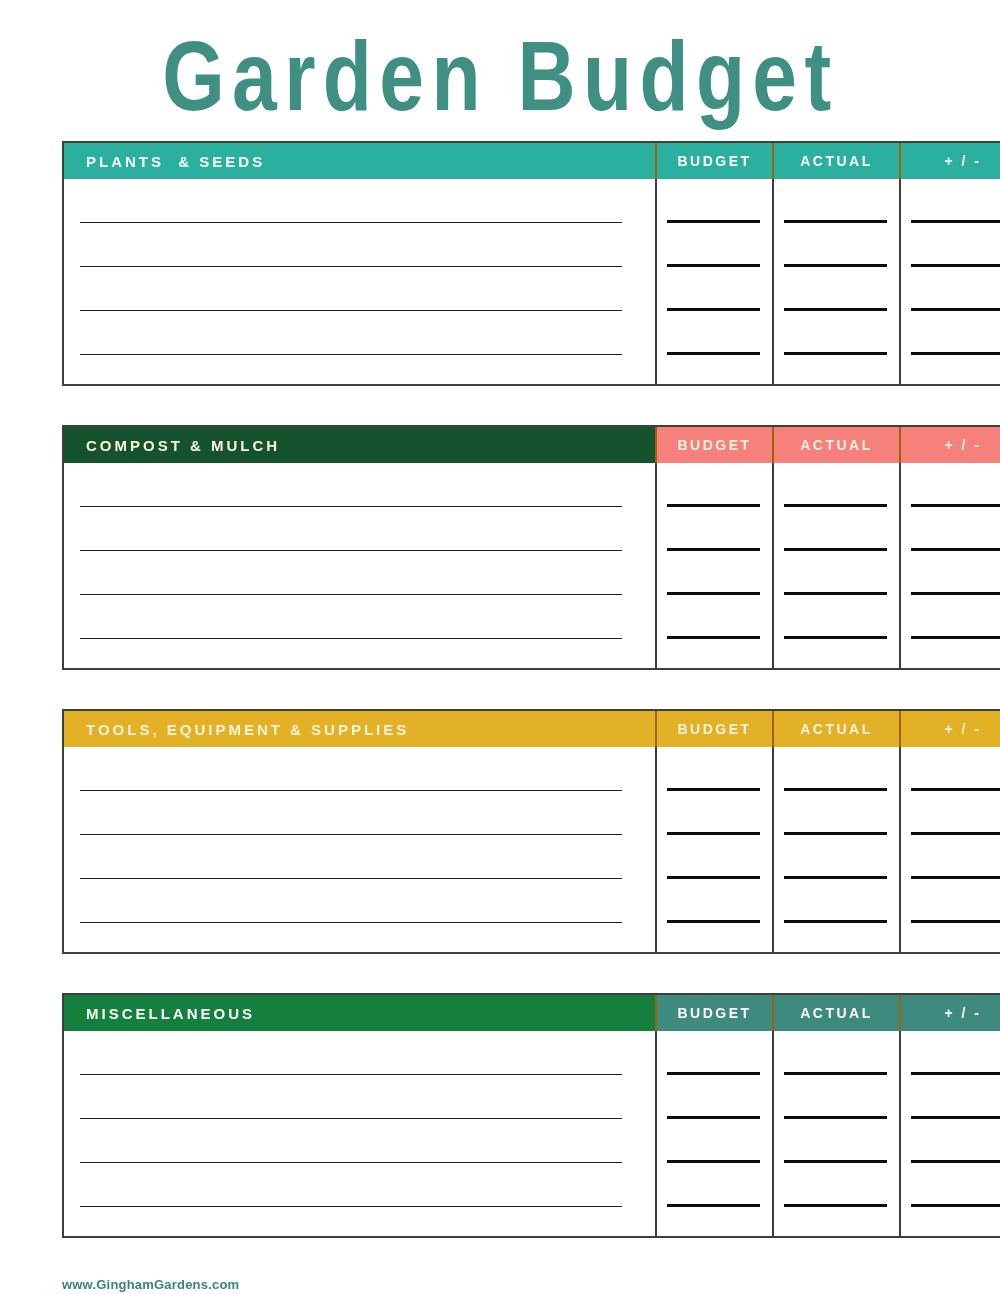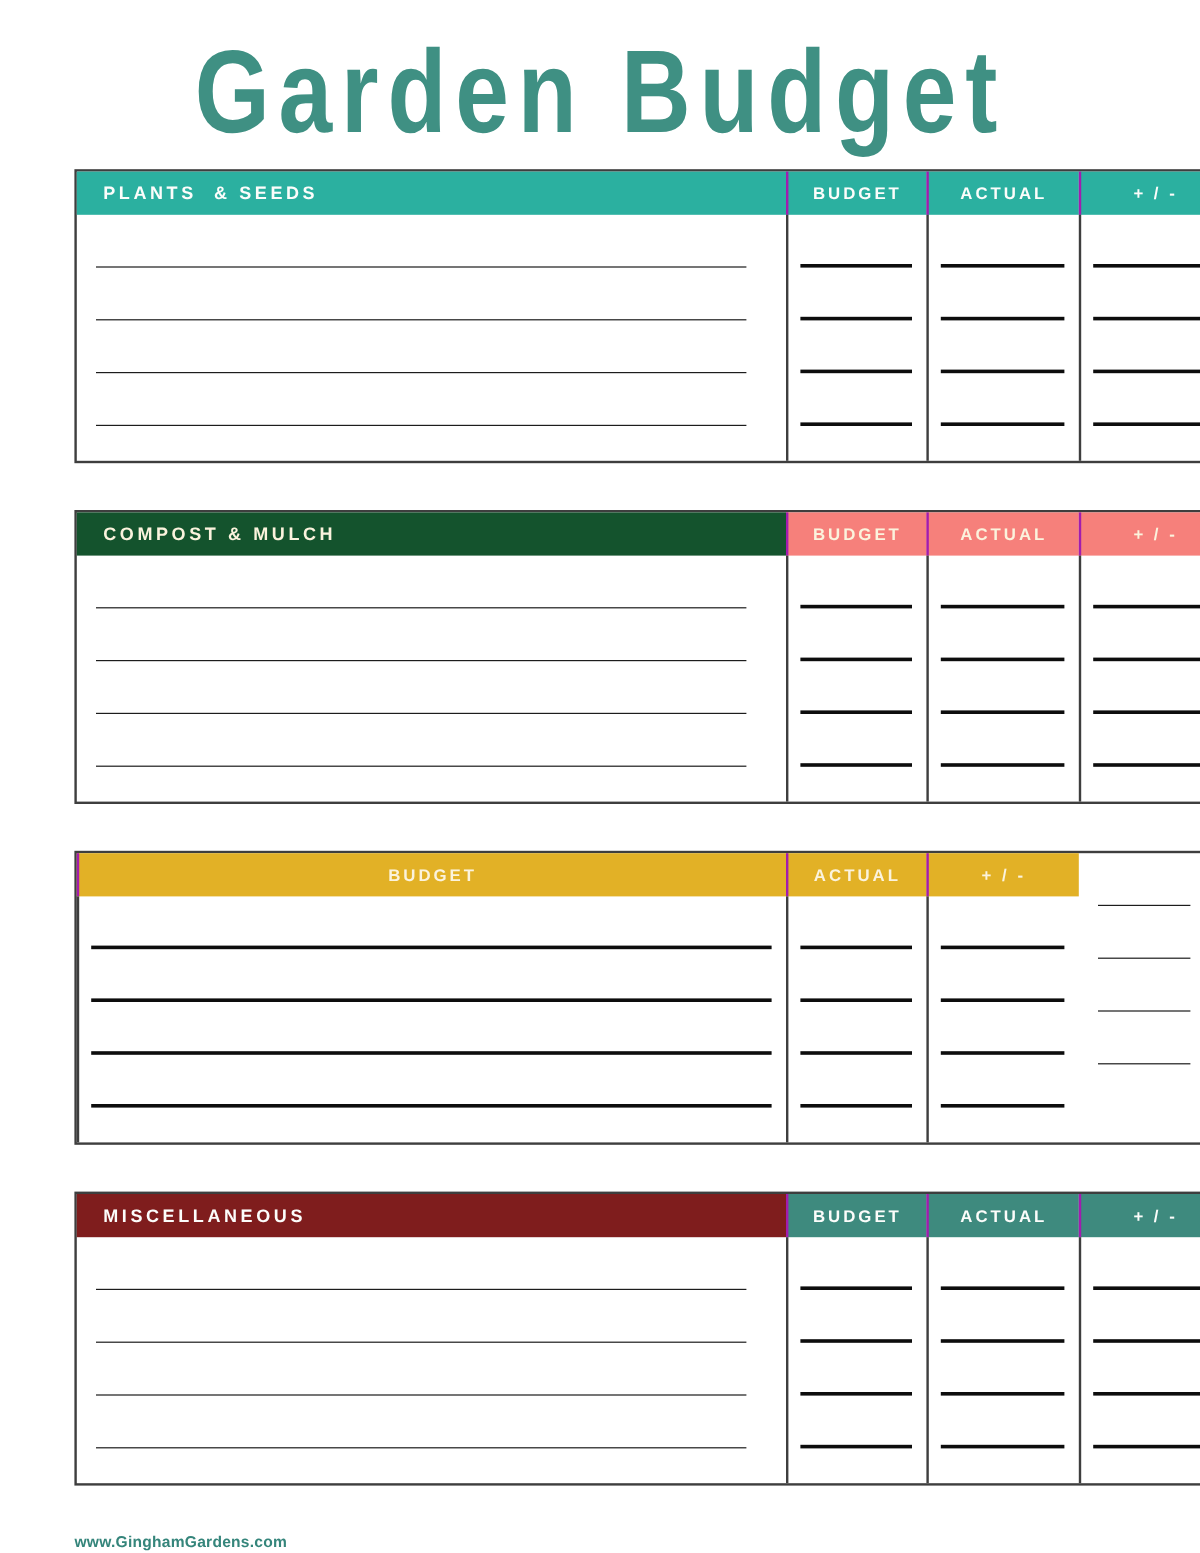--- a/index.html
+++ b/index.html
@@ -46,21 +46,21 @@
   }
   .hd-label {
     padding-left: 22px;
     font-size: 15px;
     letter-spacing: 3px;
   }
   .hd-col {
     justify-content: center;
     font-size: 14px;
     letter-spacing: 2.5px;
-    border-left: 2px solid #a21caf;
+    border-left: 2px solid #a16207;
   }
   .bd {
     display: flex;
     flex-direction: column;
   }
   .bd-money { border-left: 2px solid #3e3e3e; }
   .wrow {
     height: 44px;
     flex: 0 0 44px;
     display: flex;
@@ -148,20 +148,21 @@
     </div>
     <div class="bd bd-money">
       <div class="wrow"></div>
       <div class="wrow"></div>
       <div class="wrow"></div>
       <div class="wrow"></div>
     </div>
   </div>
 
   <div class="budget-table">
+    <div class="hd hd-label" style="background-color: rgb(226, 177, 38); color: rgb(251, 243, 221);">TOOLS, EQUIPMENT &amp; SUPPLIES</div>
     <div class="hd hd-col" style="background-color: rgb(226, 177, 38); color: rgb(251, 243, 221);">BUDGET</div>
     <div class="hd hd-col" style="background-color: rgb(226, 177, 38); color: rgb(251, 243, 221);">ACTUAL</div>
     <div class="hd hd-col" style="background-color: rgb(226, 177, 38); color: rgb(251, 243, 221);">+ / -</div>
     <div class="bd bd-item">
       <div class="wrow"></div>
       <div class="wrow"></div>
       <div class="wrow"></div>
       <div class="wrow"></div>
     </div>
     <div class="bd bd-money">
@@ -178,21 +179,21 @@
     </div>
     <div class="bd bd-money">
       <div class="wrow"></div>
       <div class="wrow"></div>
       <div class="wrow"></div>
       <div class="wrow"></div>
     </div>
   </div>
 
   <div class="budget-table">
-    <div class="hd hd-label" style="background-color: #7f1d1d; color: rgb(252, 253, 251);">MISCELLANEOUS</div>
+    <div class="hd hd-label" style="background-color: #15803d; color: rgb(252, 253, 251);">MISCELLANEOUS</div>
     <div class="hd hd-col" style="background-color: rgb(62, 138, 126); color: rgb(252, 253, 251);">BUDGET</div>
     <div class="hd hd-col" style="background-color: rgb(62, 138, 126); color: rgb(252, 253, 251);">ACTUAL</div>
     <div class="hd hd-col" style="background-color: rgb(62, 138, 126); color: rgb(252, 253, 251);">+ / -</div>
     <div class="bd bd-item">
       <div class="wrow"></div>
       <div class="wrow"></div>
       <div class="wrow"></div>
       <div class="wrow"></div>
     </div>
     <div class="bd bd-money">

